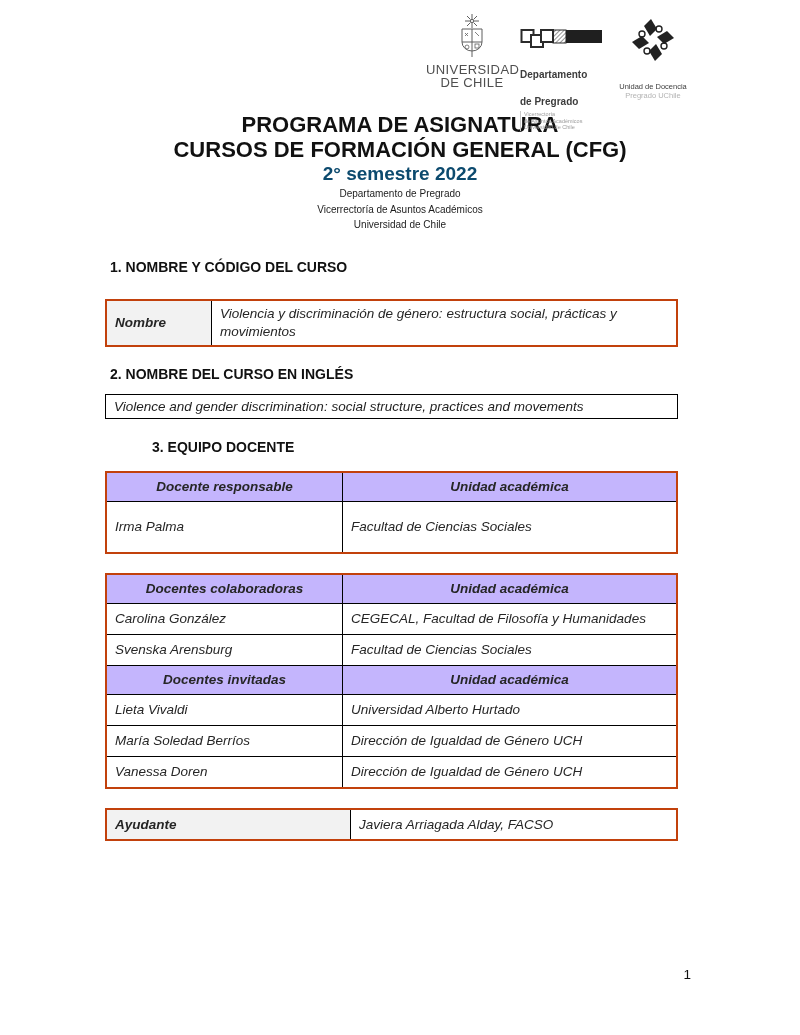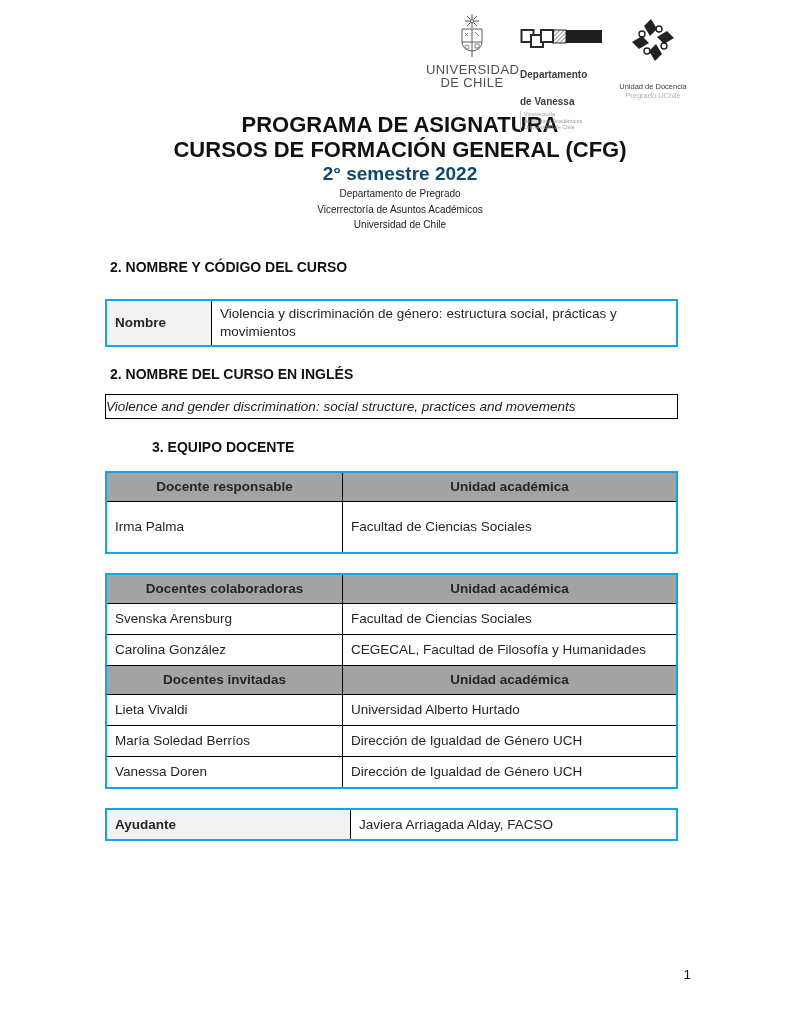--- a/index.html
+++ b/index.html
@@ -38,36 +38,36 @@
   .mt-s1{margin-top:26px;}
   .mt-t1{margin-top:24px;}
   .mt-s2{margin-top:19px;}
   .mt-box{margin-top:12px;}
   .mt-s3{margin-top:20px;margin-left:47px;}
   .mt-tr{margin-top:16px;}
   .mt-tc{margin-top:19px;}
   .mt-ta{margin-top:19px;}
 
   table{border-collapse:collapse;table-layout:fixed;width:573px;}
-  table{border:2px solid #0ea5e9;}
+  table{border:2px solid #c2410c;font-style:italic;}
   td{border:1.5px solid #000;font-size:13.5px;vertical-align:middle;padding:0 8px;overflow:hidden;}
-  td.hdr{background:#a3a3a3;font-weight:bold;text-align:center;padding:0 4px;}
+  td.hdr{background:#c4b5fd;font-weight:bold;text-align:center;padding:0 4px;}
   td.lbl{background:#f2f2f2;font-weight:bold;text-align:left;}
   .t1 td.c1{width:88px;}
   .t1 .r1 td{height:44px;line-height:18px;}
   .t1 .r2 td{height:32px;}
   .td2 td.c1{width:227px;}
   .tdoc .h td{height:28px;}
   .tdoc .d td{height:30px;}
   .tresp .d td{height:50px;}
   .tayu td{height:29px;}
 
   .en-box{
     border:1.5px solid #000;height:25px;box-sizing:border-box;
-    display:flex;align-items:center;padding-left:0;
+    display:flex;align-items:center;padding-left:8px;
     font-size:13.5px;font-style:italic;color:#1f1f1f;
   }
 
   .page-num{position:absolute;top:967px;right:109px;font-size:13.5px;color:#111;}
 </style>
 </head>
 <body>
 
 <div class="page">
 
@@ -107,21 +107,21 @@
             <line x1="0" y1="0" x2="0" y2="3" stroke="#2b2b2b" stroke-width="1"></line>
           </pattern>
         </defs>
         <rect x="1.5" y="3" width="12" height="12" fill="#fff" stroke="#2b2b2b" stroke-width="2"></rect>
         <rect x="11" y="8" width="12" height="12" fill="#fff" stroke="#2b2b2b" stroke-width="2"></rect>
         <rect x="21" y="3" width="12" height="12" fill="#fff" stroke="#2b2b2b" stroke-width="2"></rect>
         <rect x="33" y="3" width="13" height="13" fill="url(#hatch)" stroke="#2b2b2b" stroke-width="1"></rect>
         <rect x="46" y="3" width="36" height="13" fill="#1f1f1f"></rect>
       </svg>
       <div class="ptitle">Departamento</div>
-      <div class="ptitle">de Vanessa</div>
+      <div class="ptitle">de Pregrado</div>
       <div class="ptiny">
         <div>Vicerrectoría</div>
         <div>de Asuntos Académicos</div>
         <div>Universidad de Chile</div>
       </div>
     </div>
 
     <div class="logo-unidad">
       <svg width="54" height="50" viewBox="-27 -25 54 50">
         <g id="uq">
@@ -141,21 +141,21 @@
     <div class="t-main">PROGRAMA DE ASIGNATURA</div>
     <div class="t-main">CURSOS DE FORMACIÓN GENERAL (CFG)</div>
     <div class="t-green" id="semester-line" style="color: #0c4a6e;">2° semestre 2022</div>
     <div class="t-sub">Departamento de Pregrado</div>
     <div class="t-sub">Vicerrectoría de Asuntos Académicos</div>
     <div class="t-sub">Universidad de Chile</div>
   </div>
 
   <div class="content">
 
-    <div class="sec-heading mt-s1">2. NOMBRE Y CÓDIGO DEL CURSO</div>
+    <div class="sec-heading mt-s1">1. NOMBRE Y CÓDIGO DEL CURSO</div>
     <table class="t1 mt-t1">
       <tbody>
           <tr class="r1">
         <td class="lbl c1">Nombre</td>
         <td>Violencia y discriminación de género: estructura social, prácticas y movimientos</td>
       </tr>
     </tbody>
       </table>
 
     <div class="sec-heading mt-s2">2. NOMBRE DEL CURSO EN INGLÉS</div>
@@ -176,26 +176,26 @@
     </tbody>
       </table>
 
     <table class="tdoc td2 mt-tc">
       <tbody>
           <tr class="h">
         <td class="hdr c1">Docentes colaboradoras</td>
         <td class="hdr">Unidad académica</td>
       </tr>
       <tr class="d">
+        <td>Carolina González</td>
+        <td>CEGECAL, Facultad de Filosofía y Humanidades</td>
+      </tr>
+      <tr class="d">
         <td>Svenska Arensburg</td>
         <td>Facultad de Ciencias Sociales</td>
-      </tr>
-      <tr class="d">
-        <td>Carolina González</td>
-        <td>CEGECAL, Facultad de Filosofía y Humanidades</td>
       </tr>
       <tr class="h">
         <td class="hdr c1">Docentes invitadas</td>
         <td class="hdr">Unidad académica</td>
       </tr>
       <tr class="d">
         <td>Lieta Vivaldi</td>
         <td>Universidad Alberto Hurtado</td>
       </tr>
       <tr class="d">

